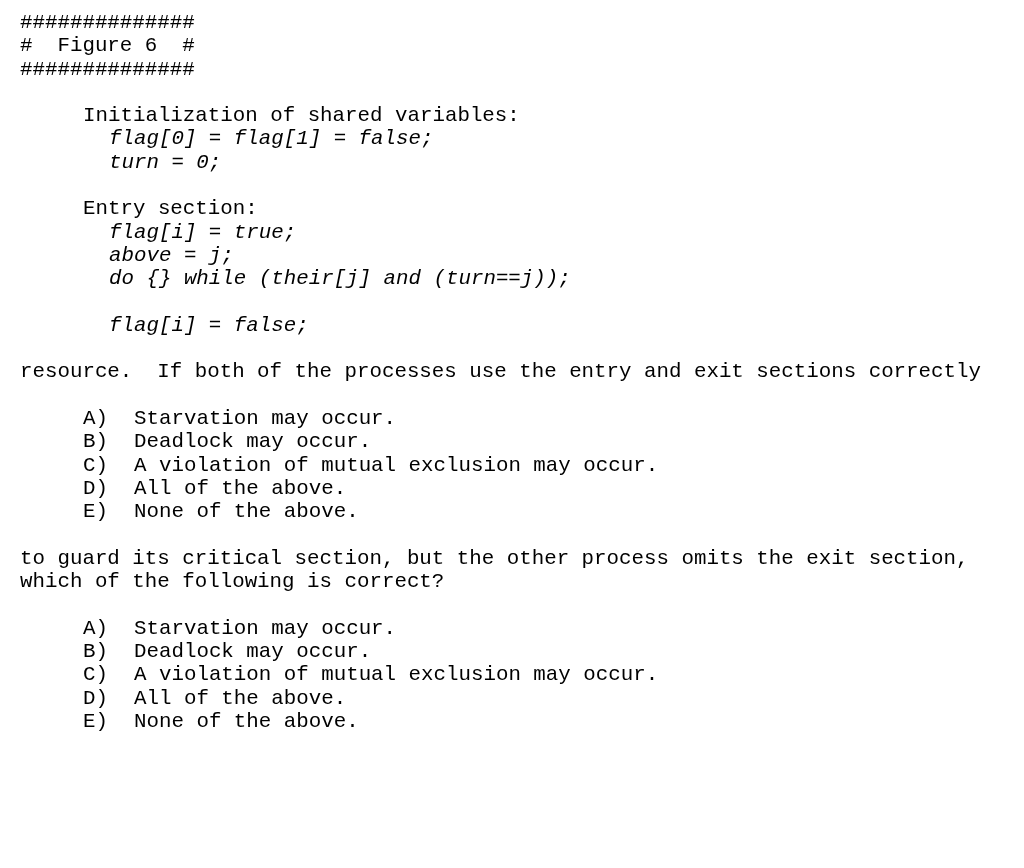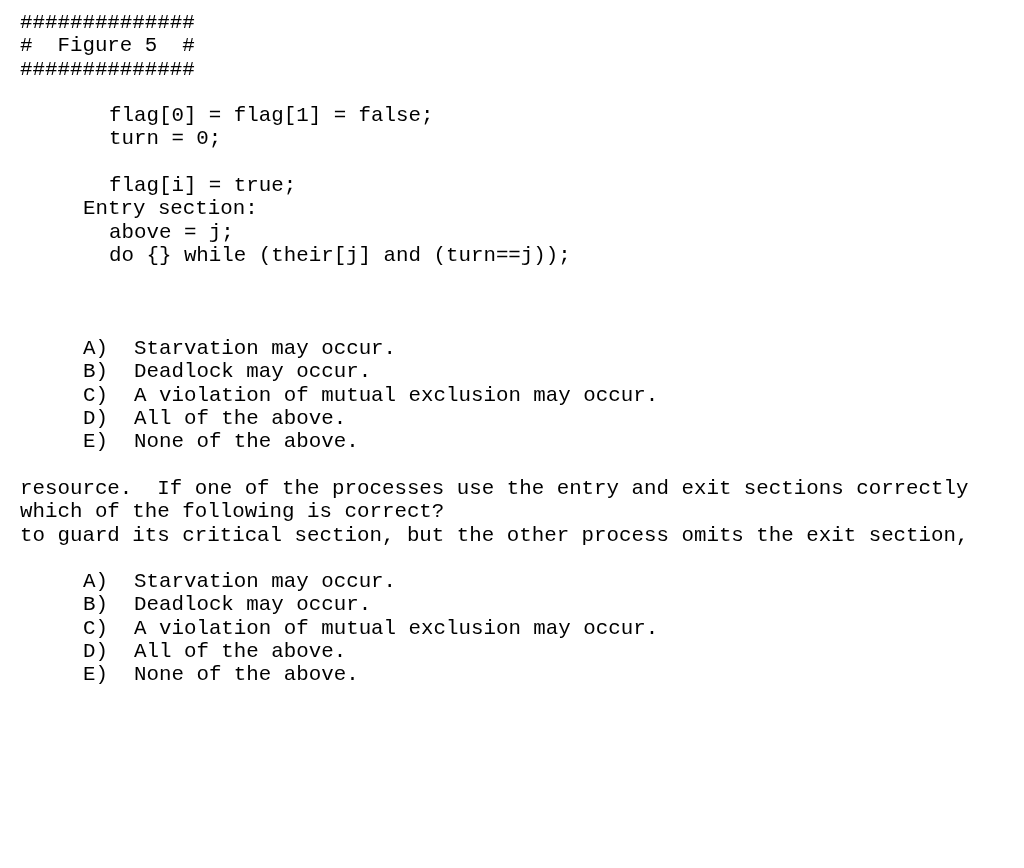--- a/index.html
+++ b/index.html
@@ -5,65 +5,67 @@
   html, body { margin: 0; padding: 0; background: #ffffff; }
   body {
     width: 1024px; height: 868px; overflow: hidden;
     font-family: "Liberation Mono", "DejaVu Sans Mono", monospace;
     font-size: 20.8px; color: #000; line-height: 23.3px;
   }
   .page { position: relative; padding-top: 11px; padding-left: 20px; }
   .line { white-space: pre; height: 23.3px; }
   .blank { height: 23.3px; }
   .indent1 { padding-left: 63px; }
-  .indent2 { padding-left: 89px; }
+  .indent2 { padding-left: 89px; font-style: italic; }
   .opt { white-space: pre; height: 23.3px; padding-left: 63px; display: flex; }
   .opt .letter { width: 51px; }
 </style>
 </head>
 <body>
 
 <div class="page">
 
   <div>
     <div class="line">##############</div>
-    <div class="line">#  Figure 5  #</div>
+    <div class="line">#  Figure 6  #</div>
     <div class="line">##############</div>
   </div>
 
   <div class="blank"></div>
 
   <div>
+    <div class="line indent1">Initialization of shared variables:</div>
     <div class="line indent2">flag[0] = flag[1] = false;</div>
     <div class="line indent2">turn = 0;</div>
     <div class="blank"></div>
+    <div class="line indent1">Entry section:</div>
     <div class="line indent2">flag[i] = true;</div>
-    <div class="line indent1">Entry section:</div>
     <div class="line indent2">above = j;</div>
     <div class="line indent2">do {} while (their[j] and (turn==j));</div>
     <div class="blank"></div>
+    <div class="line indent2">flag[i] = false;</div>
   </div>
 
   <div class="blank"></div>
 
   <div>
+    <div class="line">resource.  If both of the processes use the entry and exit sections correctly</div>
     <div class="blank"></div>
     <div class="opt"><span class="letter">A)</span><span>Starvation may occur.</span></div>
     <div class="opt"><span class="letter">B)</span><span>Deadlock may occur.</span></div>
     <div class="opt"><span class="letter">C)</span><span>A violation of mutual exclusion may occur.</span></div>
     <div class="opt"><span class="letter">D)</span><span>All of the above.</span></div>
     <div class="opt"><span class="letter">E)</span><span>None of the above.</span></div>
   </div>
 
   <div class="blank"></div>
 
   <div>
-    <div class="line">resource.  If one of the processes use the entry and exit sections correctly</div>
+    <div class="line">to guard its critical section, but the other process omits the exit section,</div>
     <div class="line">which of the following is correct?</div>
-    <div class="line">to guard its critical section, but the other process omits the exit section,</div>
     <div class="blank"></div>
     <div class="opt"><span class="letter">A)</span><span>Starvation may occur.</span></div>
     <div class="opt"><span class="letter">B)</span><span>Deadlock may occur.</span></div>
     <div class="opt"><span class="letter">C)</span><span>A violation of mutual exclusion may occur.</span></div>
     <div class="opt"><span class="letter">D)</span><span>All of the above.</span></div>
     <div class="opt"><span class="letter">E)</span><span>None of the above.</span></div>
   </div>
 
 </div>
 

